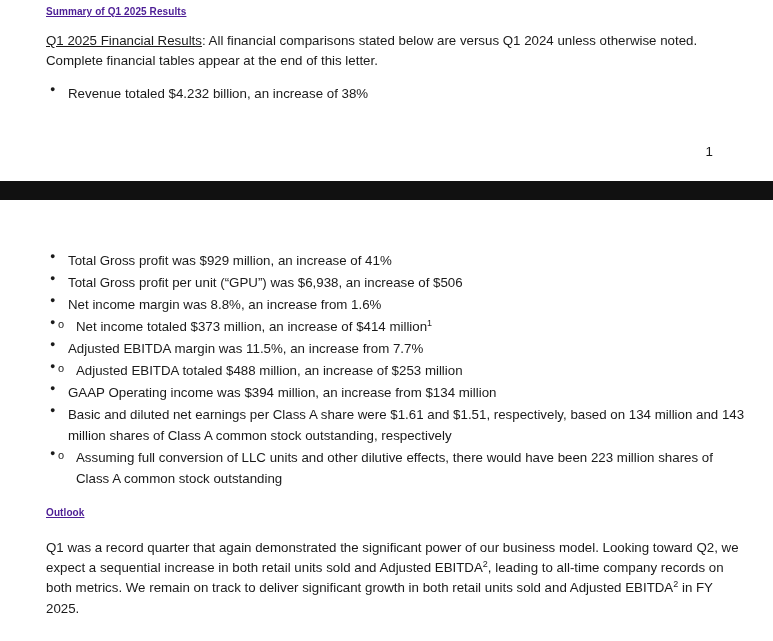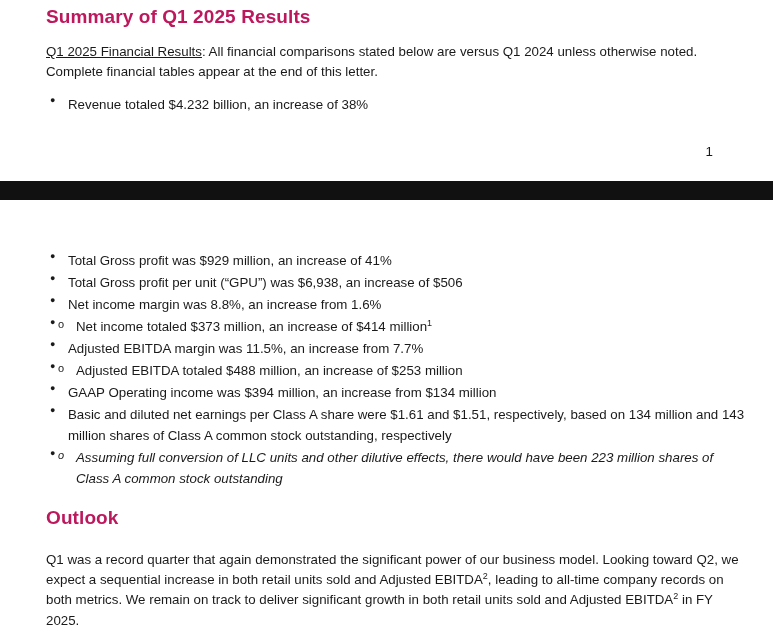--- a/index.html
+++ b/index.html
@@ -15,24 +15,25 @@
     overflow: hidden;
     position: relative;
   }
   .page {
     position: relative;
     width: 773px;
     height: 641px;
     background: #ffffff;
   }
   .section-heading {
-    color: #be185d;
+    color: #4c1d95;
     font-weight: bold;
-    font-size: 19px;
+    font-size: 10px;
     letter-spacing: 0.1px;
+    text-decoration: underline;
   }
   .block {
     position: absolute;
   }
   
   #top-section {
     left: 46px;
     top: 6px;
     width: 700px;
   }
@@ -120,21 +121,20 @@
   #outlook-heading {
     position: absolute;
     left: 46px;
     top: 507px;
   }
   #outlook-para {
     position: absolute;
     left: 46px;
     top: 538px;
     width: 700px;
-    margin-top: 12px;
   }
 </style>
 </head>
 <body>
 
 <div class="page">
 
   <div class="block" id="top-section">
     <div class="section-heading" id="summary-heading">Summary of Q1 2025 Results</div>
 
@@ -160,21 +160,21 @@
         </ul>
       </li>
       <li>Adjusted EBITDA margin was 11.5%, an increase from 7.7%</li>
       <li style="list-style:none;padding-left:0;">
         <ul class="sub-bullets">
           <li>Adjusted EBITDA totaled $488 million, an increase of $253 million</li>
         </ul>
       </li>
       <li>GAAP Operating income was $394 million, an increase from $134 million</li>
       <li>Basic and diluted net earnings per Class A share were $1.61 and $1.51, respectively, based on 134 million and 143 million shares of Class A common stock outstanding, respectively</li>
-      <li style="list-style:none;padding-left:0;font-style:italic;">
+      <li style="list-style:none;padding-left:0;">
         <ul class="sub-bullets">
           <li>Assuming full conversion of LLC units and other dilutive effects, there would have been 223 million shares of Class A common stock outstanding</li>
         </ul>
       </li>
     </ul>
   </div>
 
   <div class="section-heading" id="outlook-heading">Outlook</div>
 
   <div class="para" id="outlook-para"><span>Q1 was a record quarter that again demonstrated the significant power of our business model. Looking toward Q2, we expect a sequential increase in both retail units sold and Adjusted EBITDA</span><sup>2</sup><span>, leading to all-time company records on both metrics. We remain on track to deliver significant growth in both retail units sold and Adjusted EBITDA</span><sup>2</sup><span> in FY 2025.</span></div>

